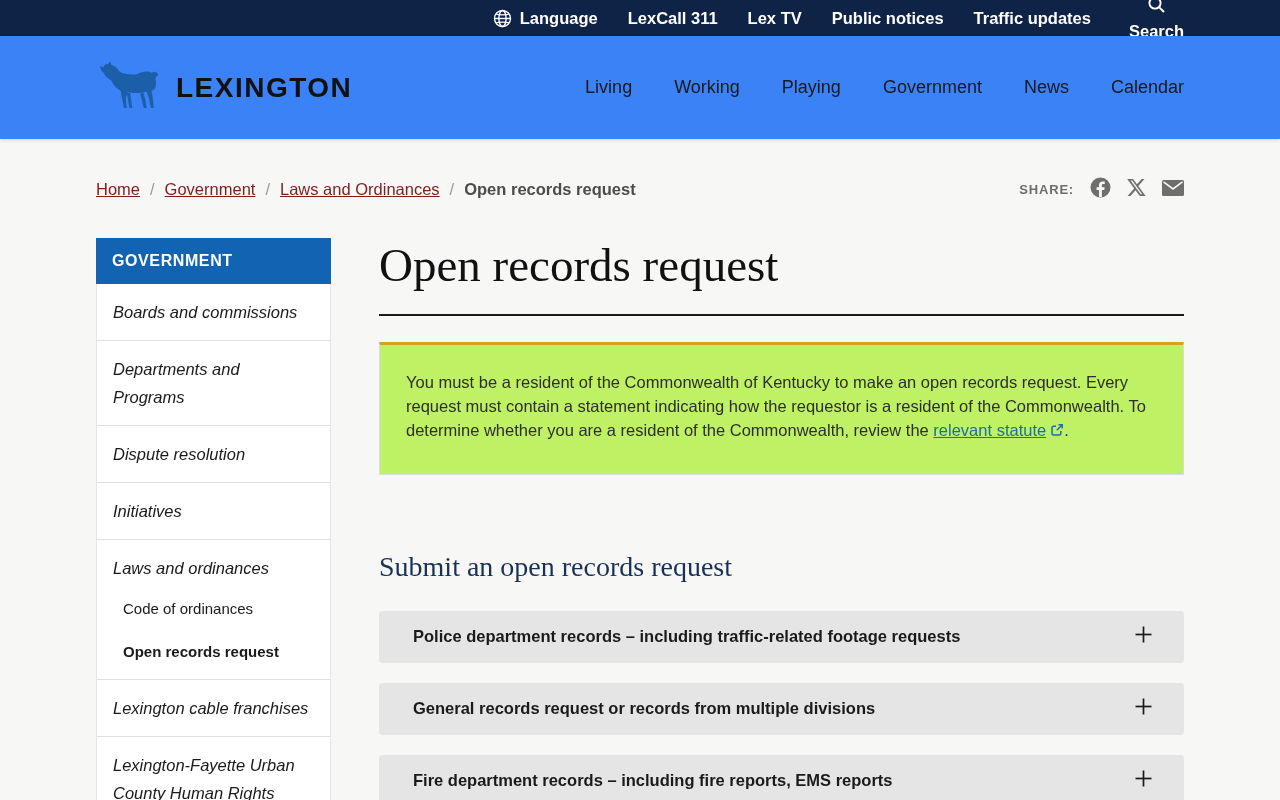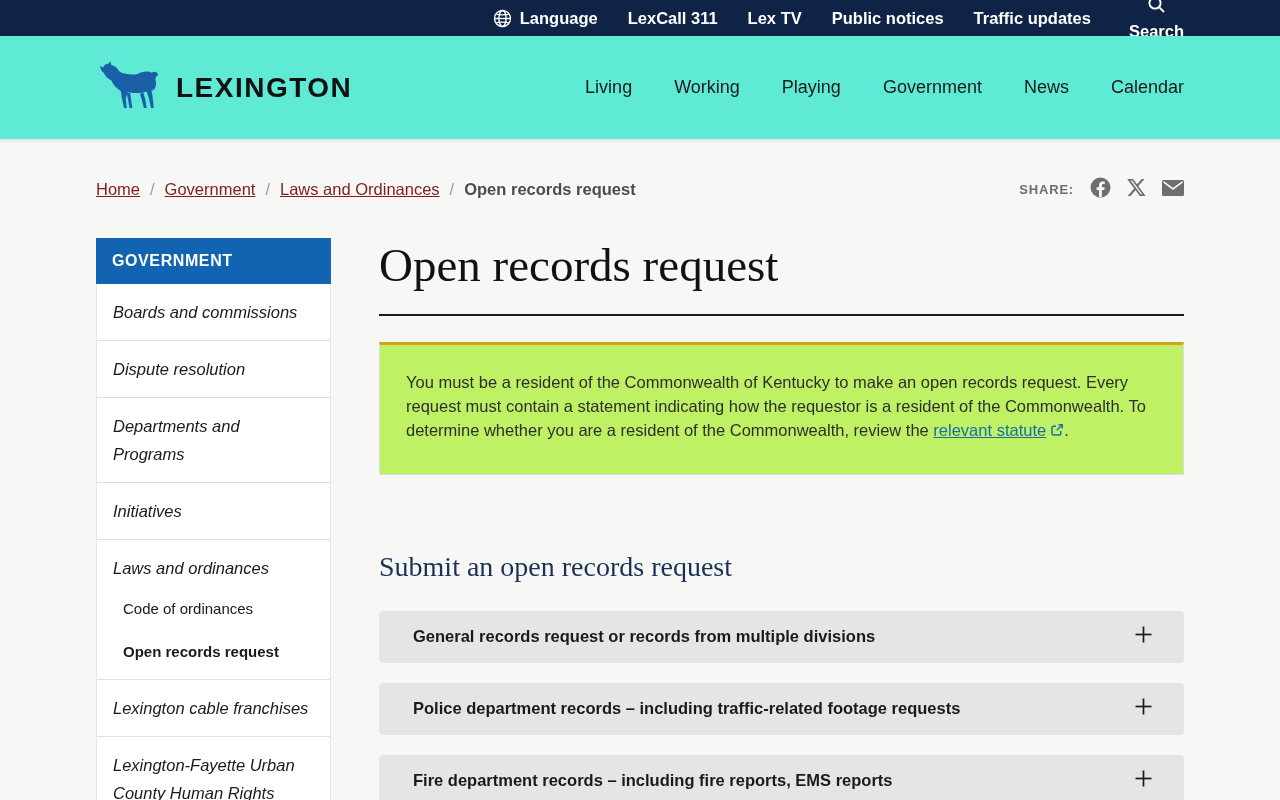--- a/index.html
+++ b/index.html
@@ -8,21 +8,21 @@
   .container { width:1088px; margin:0 auto; }
 
   
   .topbar { background:#0e2345; height:36px; display:flex; align-items:center; }
   .topbar .container { display:flex; justify-content:flex-end; align-items:center; gap:30px; }
   .topbar a { color:#ffffff; text-decoration:none; font-size:16.5px; font-weight:600;
               display:flex; align-items:center; gap:8px; cursor:pointer; }
   .topbar svg { display:block; }
 
   
-  .header { background:#5eead4; height:103px; box-shadow:0 1px 4px rgba(0,0,0,.15); position:relative; z-index:2; }
+  .header { background:#3b82f6; height:103px; box-shadow:0 1px 4px rgba(0,0,0,.15); position:relative; z-index:2; }
   .header .container { display:flex; align-items:center; justify-content:space-between; height:100%; }
   .brand { display:flex; align-items:center; gap:14px; cursor:pointer; }
   .brand-name { font-size:28px; font-weight:700; letter-spacing:1.5px; color:#111111; }
   .mainnav { display:flex; align-items:center; gap:42px; }
   .mainnav a { color:#1a1a1a; text-decoration:none; font-size:18px; cursor:pointer; }
 
   
   .crumb-row { padding-top:38px; }
   .crumb-row .container { display:flex; justify-content:space-between; align-items:center; }
   .breadcrumb { font-size:16.5px; color:#8a8a8a; display:flex; align-items:center; gap:10px; }
@@ -165,22 +165,22 @@
   </div>
 </div>
 
 <div class="content">
   <div class="container">
 
     <aside class="sidebar">
       <div class="side-title">GOVERNMENT</div>
       <div class="side-list">
         <a class="side-item">Boards and commissions</a>
+        <a class="side-item">Departments and Programs</a>
         <a class="side-item">Dispute resolution</a>
-        <a class="side-item">Departments and Programs</a>
         <a class="side-item">Initiatives</a>
         <div class="side-group">
           <a class="side-item">Laws and ordinances</a>
           <a class="side-sub">Code of ordinances</a>
           <a class="side-sub active">Open records request</a>
         </div>
         <a class="side-item">Lexington cable franchises</a>
         <a class="side-item">Lexington-Fayette Urban County Human Rights Commission</a>
       </div>
     </aside>
@@ -193,39 +193,39 @@
         <p><span>You must be a resident of the Commonwealth of Kentucky to make an open records request. Every request must contain a statement indicating how the requestor is a resident of the Commonwealth. To determine whether you are a resident of the Commonwealth, review the </span><a><span>relevant statute</span><span class="ext-icon"><svg width="14" height="14" viewBox="0 0 14 14" fill="none" stroke="#1a6da8" stroke-width="1.5">
                 <path d="M6 3.2 H3.6 C2.7 3.2 2 3.9 2 4.8 v5.6 c0 .9 .7 1.6 1.6 1.6 h5.6 c.9 0 1.6-.7 1.6-1.6 V8"></path>
                 <path d="M8.5 1.8 h3.7 v3.7"></path>
                 <path d="M12 2 L6.8 7.2"></path>
               </svg></span></a><span>.</span></p>
       </div>
 
       <h2 class="section-heading">Submit an open records request</h2>
 
       <div class="accordions">
+        <div class="accordion">
+          <span class="accordion-label">Police department records – including traffic-related footage requests</span>
+          <span>
+            <svg width="17" height="17" viewBox="0 0 17 17" stroke="#1a1a1a" stroke-width="1.7">
+              <line x1="8.5" y1="0.5" x2="8.5" y2="16.5"></line>
+                <line x1="0.5" y1="8.5" x2="16.5" y2="8.5"></line>
+            </svg>
+          </span>
+        </div>
         <div class="accordion">
           <span class="accordion-label">General records request or records from multiple divisions</span>
           <span>
             <svg width="17" height="17" viewBox="0 0 17 17" stroke="#1a1a1a" stroke-width="1.7">
               <line x1="8.5" y1="0.5" x2="8.5" y2="16.5"></line>
                 <line x1="0.5" y1="8.5" x2="16.5" y2="8.5"></line>
             </svg>
           </span>
         </div>
         <div class="accordion">
-          <span class="accordion-label">Police department records – including traffic-related footage requests</span>
-          <span>
-            <svg width="17" height="17" viewBox="0 0 17 17" stroke="#1a1a1a" stroke-width="1.7">
-              <line x1="8.5" y1="0.5" x2="8.5" y2="16.5"></line>
-                <line x1="0.5" y1="8.5" x2="16.5" y2="8.5"></line>
-            </svg>
-          </span>
-        </div>
-        <div class="accordion">
           <span class="accordion-label">Fire department records – including fire reports, EMS reports</span>
           <span>
             <svg width="17" height="17" viewBox="0 0 17 17" stroke="#1a1a1a" stroke-width="1.7">
               <line x1="8.5" y1="0.5" x2="8.5" y2="16.5"></line>
                 <line x1="0.5" y1="8.5" x2="16.5" y2="8.5"></line>
             </svg>
           </span>
         </div>
       </div>
     </main>

